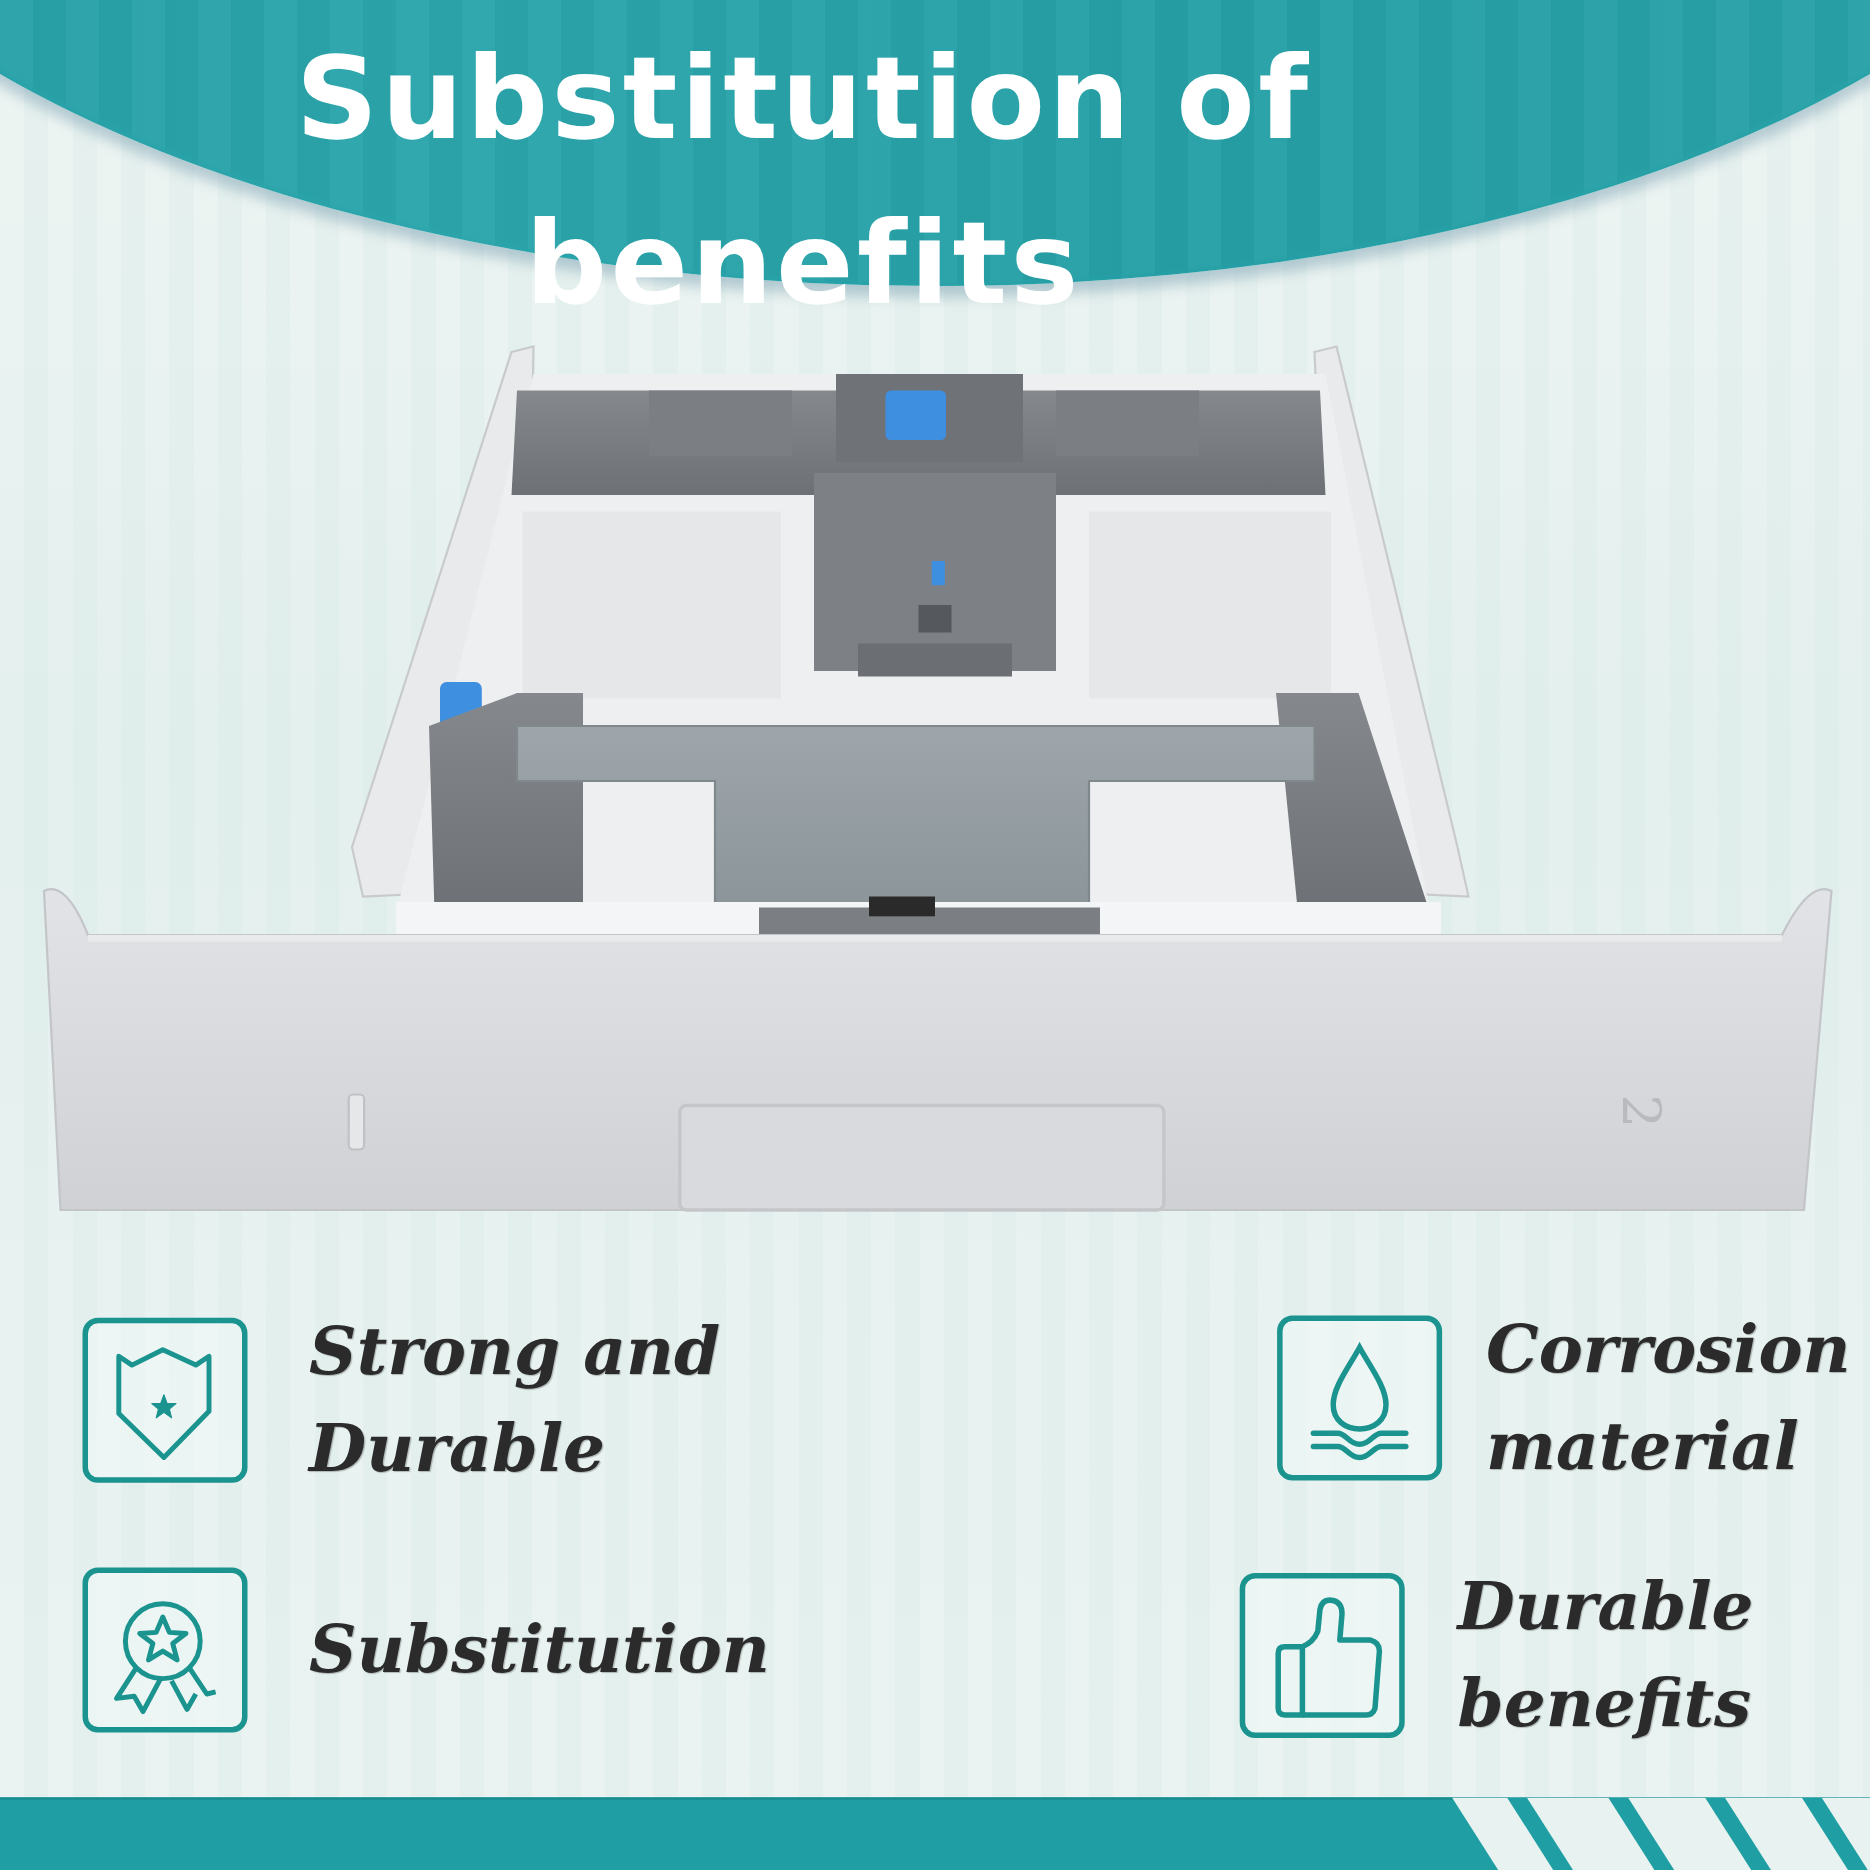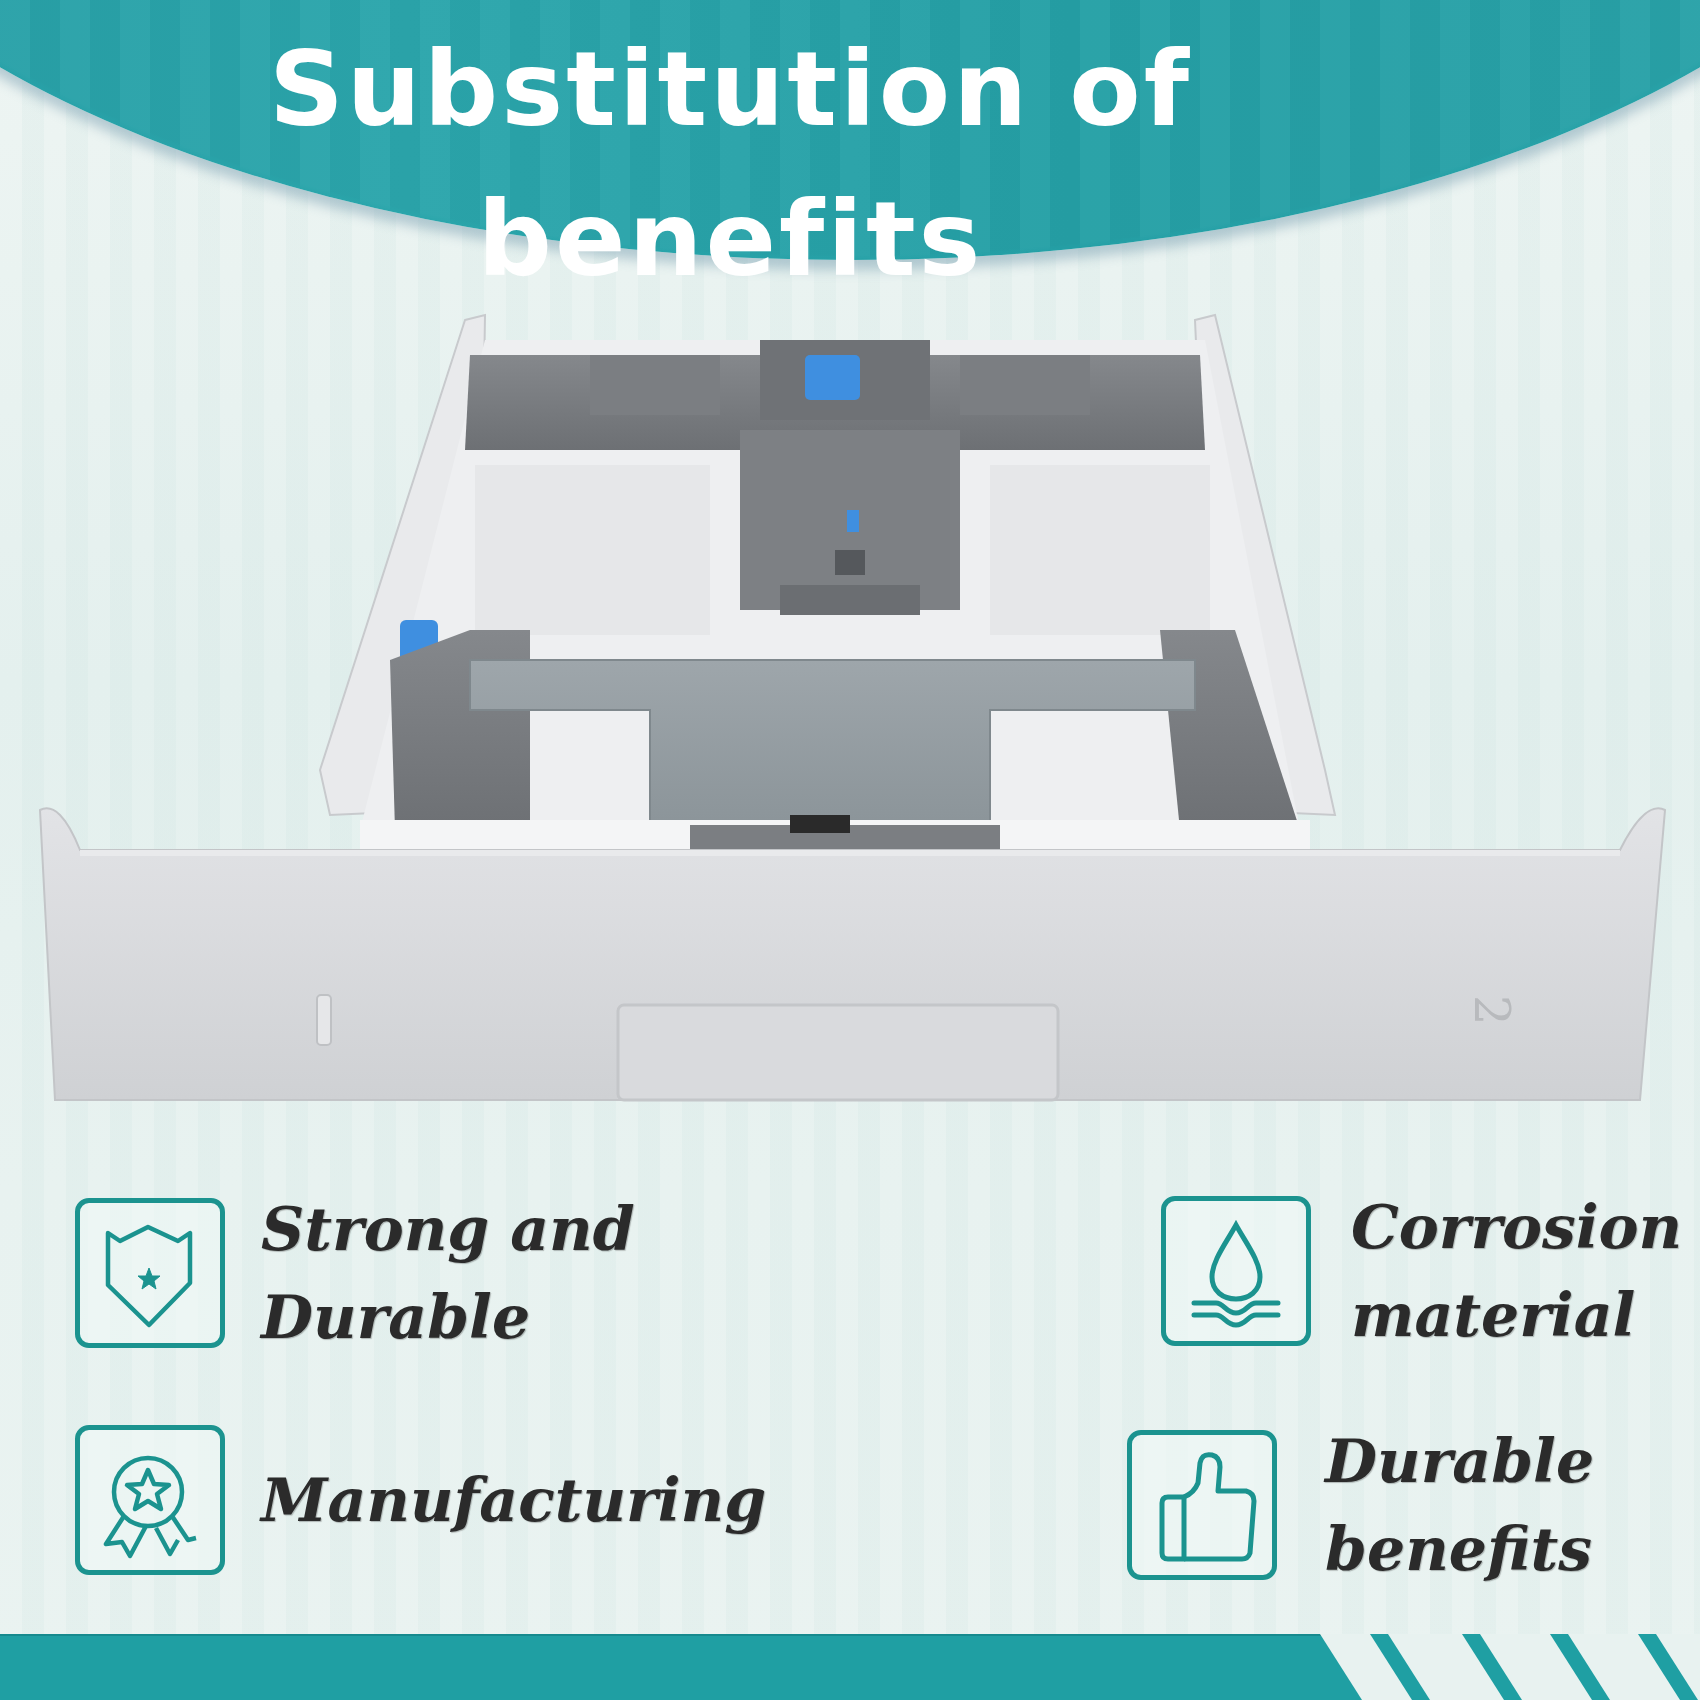--- a/index.html
+++ b/index.html
@@ -34,21 +34,21 @@
     .product { position: absolute; left: 0; top: 290px; width: 1700px; height: 820px; }
     
     .feature { position: absolute; display: flex; align-items: center; }
     .icon-box {
       width: 150px; height: 150px; border: 5px solid #1b938f; border-radius: 14px;
       box-sizing: border-box; display: flex; align-items: center; justify-content: center;
       background: rgba(240,248,246,0.6);
     }
     .icon-box svg { width: 120px; height: 120px; }
     .feature-text {
-      margin-left: 36px; font-family: "DejaVu Serif", serif; font-style: italic; font-weight: bold;
+      margin-left: 56px; font-family: "DejaVu Serif", serif; font-style: italic; font-weight: bold;
       font-size: 60px; line-height: 88px; color: #2b2b2b; text-shadow: 1px 1px 1px rgba(0,0,0,0.25);
     }
     .feature-text span { display: block; }
     
     .footer {
       position: absolute; left: 0; top: 1634px; width: 1700px; height: 66px;
       background: #1f9fa3; border-top: 2px solid #168a8e;
     }
     .footer-cut {
       position: absolute; top: 1634px; left: 1300px; width: 400px; height: 66px;
@@ -151,21 +151,21 @@
   <div class="icon-box">
     <svg viewBox="0 0 120 120" fill="none" stroke="#1b938f" stroke-width="4.5" stroke-linejoin="round">
       <circle cx="58" cy="52" r="34"></circle>
       <path d="M58,30 L64,44 L79,45 L67,54 L71,69 L58,61 L45,69 L49,54 L37,45 L52,44 Z"></path>
       <path d="M34,76 L16,104 L32,102 L40,116 L56,86"></path>
       <path d="M82,76 L98,100 L106,98"></path>
       <path d="M66,88 L80,114 L88,100"></path>
     </svg>
   </div>
   <div class="feature-text">
-    <span>Manufacturing</span>
+    <span>Substitution</span>
   </div>
 </div>
 
 <div class="feature" style="left:1127px; top:1417px;">
   <div class="icon-box">
     <svg viewBox="0 0 120 120" fill="none" stroke="#1b938f" stroke-width="5" stroke-linejoin="round">
       <path d="M26,52 L42,52 L42,114 L26,114 Q20,114 20,108 L20,58 Q20,52 26,52 Z"></path>
       <path d="M42,52 Q52,48 56,38 L58,18 Q60,8 70,10 Q78,12 78,22 L76,46 L104,46 Q112,48 112,56 L108,108 Q106,114 100,114 L42,114"></path>
     </svg>
   </div>

